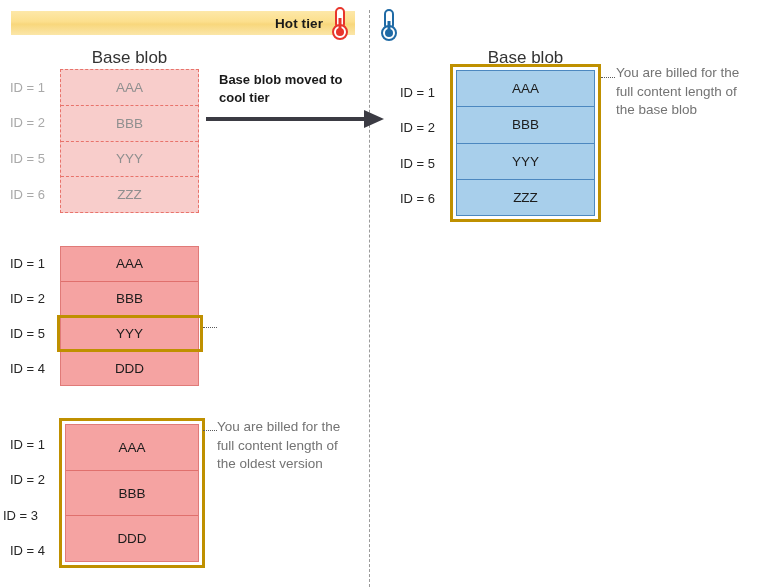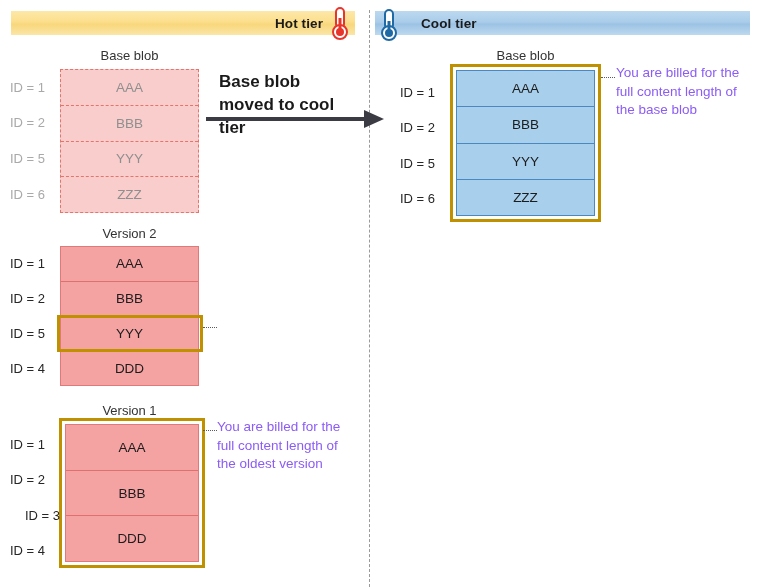--- a/index.html
+++ b/index.html
@@ -31,21 +31,21 @@
   #cool-thermo{left:378px;top:8px;}
 
   
   #divider{
     position:absolute;left:369px;top:10px;width:0;height:577px;
     border-left:1.4px dashed #9a9a9a;
   }
 
   
   .tbl-title{
-    position:absolute;font-size:13px;color:#333;text-align:center;white-space:nowrap;
+    position:absolute;font-size:17px;color:#333;text-align:center;white-space:nowrap;
   }
   .tbl{
     position:absolute;box-sizing:border-box;display:flex;flex-direction:column;
   }
   .row{
     flex:1;display:flex;align-items:center;justify-content:center;
     font-size:13.5px;box-sizing:border-box;position:relative;
   }
   .id-lbl{
     position:absolute;font-size:13px;white-space:nowrap;
@@ -89,27 +89,27 @@
     position:absolute;box-sizing:border-box;border:3px solid #bf9000;
     pointer-events:none;
   }
   #gold-v2-row{left:57px;top:315px;width:146px;height:37px;background:transparent;}
   #gold-v1{left:59px;top:418px;width:146px;height:150px;background:#ffffff;z-index:-1;}
   #gold-cool{left:450px;top:64px;width:151px;height:158px;background:#ffffff;z-index:-1;}
 
   
   #arrow-caption{
     position:absolute;left:219px;top:71px;width:140px;
-    font-size:17px;font-weight:bold;line-height:1.35;color:#1a1a1a;
+    font-size:13px;font-weight:bold;line-height:1.35;color:#1a1a1a;
   }
   #arrow-svg{position:absolute;left:206px;top:108px;}
 
   
   .anno{
-    position:absolute;font-size:13.5px;line-height:1.38;color:#8b5cf6;
+    position:absolute;font-size:13.5px;line-height:1.38;color:#737373;
   }
   #anno-cool{left:616px;top:64px;width:140px;}
   #anno-v2{left:219px;top:261px;width:130px;}
   #anno-v1{left:217px;top:418px;width:142px;}
   .leader{position:absolute;border-top:1.4px dotted #5a5a5a;width:14px;}
   #leader-cool{left:601px;top:77px;}
   #leader-v2{left:203px;top:327px;}
   #leader-v1{left:203px;top:430px;}
 </style>
 </head>
@@ -122,23 +122,20 @@
   </div>
   <span class="thermo" id="hot-thermo">
     <svg width="22" height="36" viewBox="0 0 22 36">
       <rect x="7" y="2" width="8" height="20" rx="4" fill="#ffffff" stroke="#e8352b" stroke-width="2"></rect>
       <circle cx="11" cy="26" r="7" fill="#ffffff" stroke="#e8352b" stroke-width="2"></circle>
       <circle cx="11" cy="26" r="4" fill="#e8352b"></circle>
       <rect x="9.5" y="12" width="3" height="13" fill="#e8352b"></rect>
     </svg>
   </span>
 
-  <div class="tier-bar" id="cool-bar">
-    <span>Cool tier</span>
-  </div>
   <span class="thermo" id="cool-thermo">
     <svg width="22" height="34" viewBox="0 0 22 34">
       <rect x="7" y="2" width="8" height="19" rx="4" fill="#ffffff" stroke="#1f6aa5" stroke-width="2"></rect>
       <circle cx="11" cy="25" r="7" fill="#ffffff" stroke="#1f6aa5" stroke-width="2"></circle>
       <circle cx="11" cy="25" r="4" fill="#1f6aa5"></circle>
       <rect x="9.5" y="13" width="3" height="11" fill="#1f6aa5"></rect>
     </svg>
   </span>
 
   <div id="divider"></div>
@@ -156,37 +153,35 @@
   </div>
 
   <div id="arrow-caption">Base blob moved to cool tier</div>
   <span id="arrow-svg">
     <svg width="180" height="22" viewBox="0 0 180 22">
       <line x1="0" y1="11" x2="160" y2="11" stroke="#3b3b43" stroke-width="4"></line>
       <polygon points="158,2 178,11 158,20" fill="#3b3b43"></polygon>
     </svg>
   </span>
 
-  <div class="tbl-title" style="left:60px;top:226px;width:139px;">Version 2</div>
   <div class="id-lbl" style="left:10px;top:256px;">ID = 1</div>
   <div class="id-lbl" style="left:10px;top:291px;">ID = 2</div>
   <div class="id-lbl" style="left:10px;top:326px;">ID = 5</div>
   <div class="id-lbl" style="left:10px;top:361px;">ID = 4</div>
   <div class="tbl" id="hot-v2">
     <div class="row">AAA</div>
     <div class="row">BBB</div>
     <div class="row">YYY</div>
     <div class="row">DDD</div>
   </div>
   <div class="gold-box" id="gold-v2-row"></div>
 
-  <div class="tbl-title" style="left:60px;top:403px;width:139px;">Version 1</div>
   <div class="id-lbl" style="left:10px;top:437px;">ID = 1</div>
   <div class="id-lbl" style="left:10px;top:472px;">ID = 2</div>
-  <div class="id-lbl" style="left:25px;top:508px;">ID = 3</div>
+  <div class="id-lbl" style="left:3px;top:508px;">ID = 3</div>
   <div class="id-lbl" style="left:10px;top:543px;">ID = 4</div>
   <div class="gold-box" id="gold-v1"></div>
   <div class="tbl" id="hot-v1">
     <div class="row">AAA</div>
     <div class="row">BBB</div>
     <div class="row">DDD</div>
   </div>
 
   <div class="tbl-title" style="left:456px;top:48px;width:139px;">Base blob</div>
   <div class="id-lbl" style="left:400px;top:85px;">ID = 1</div>

